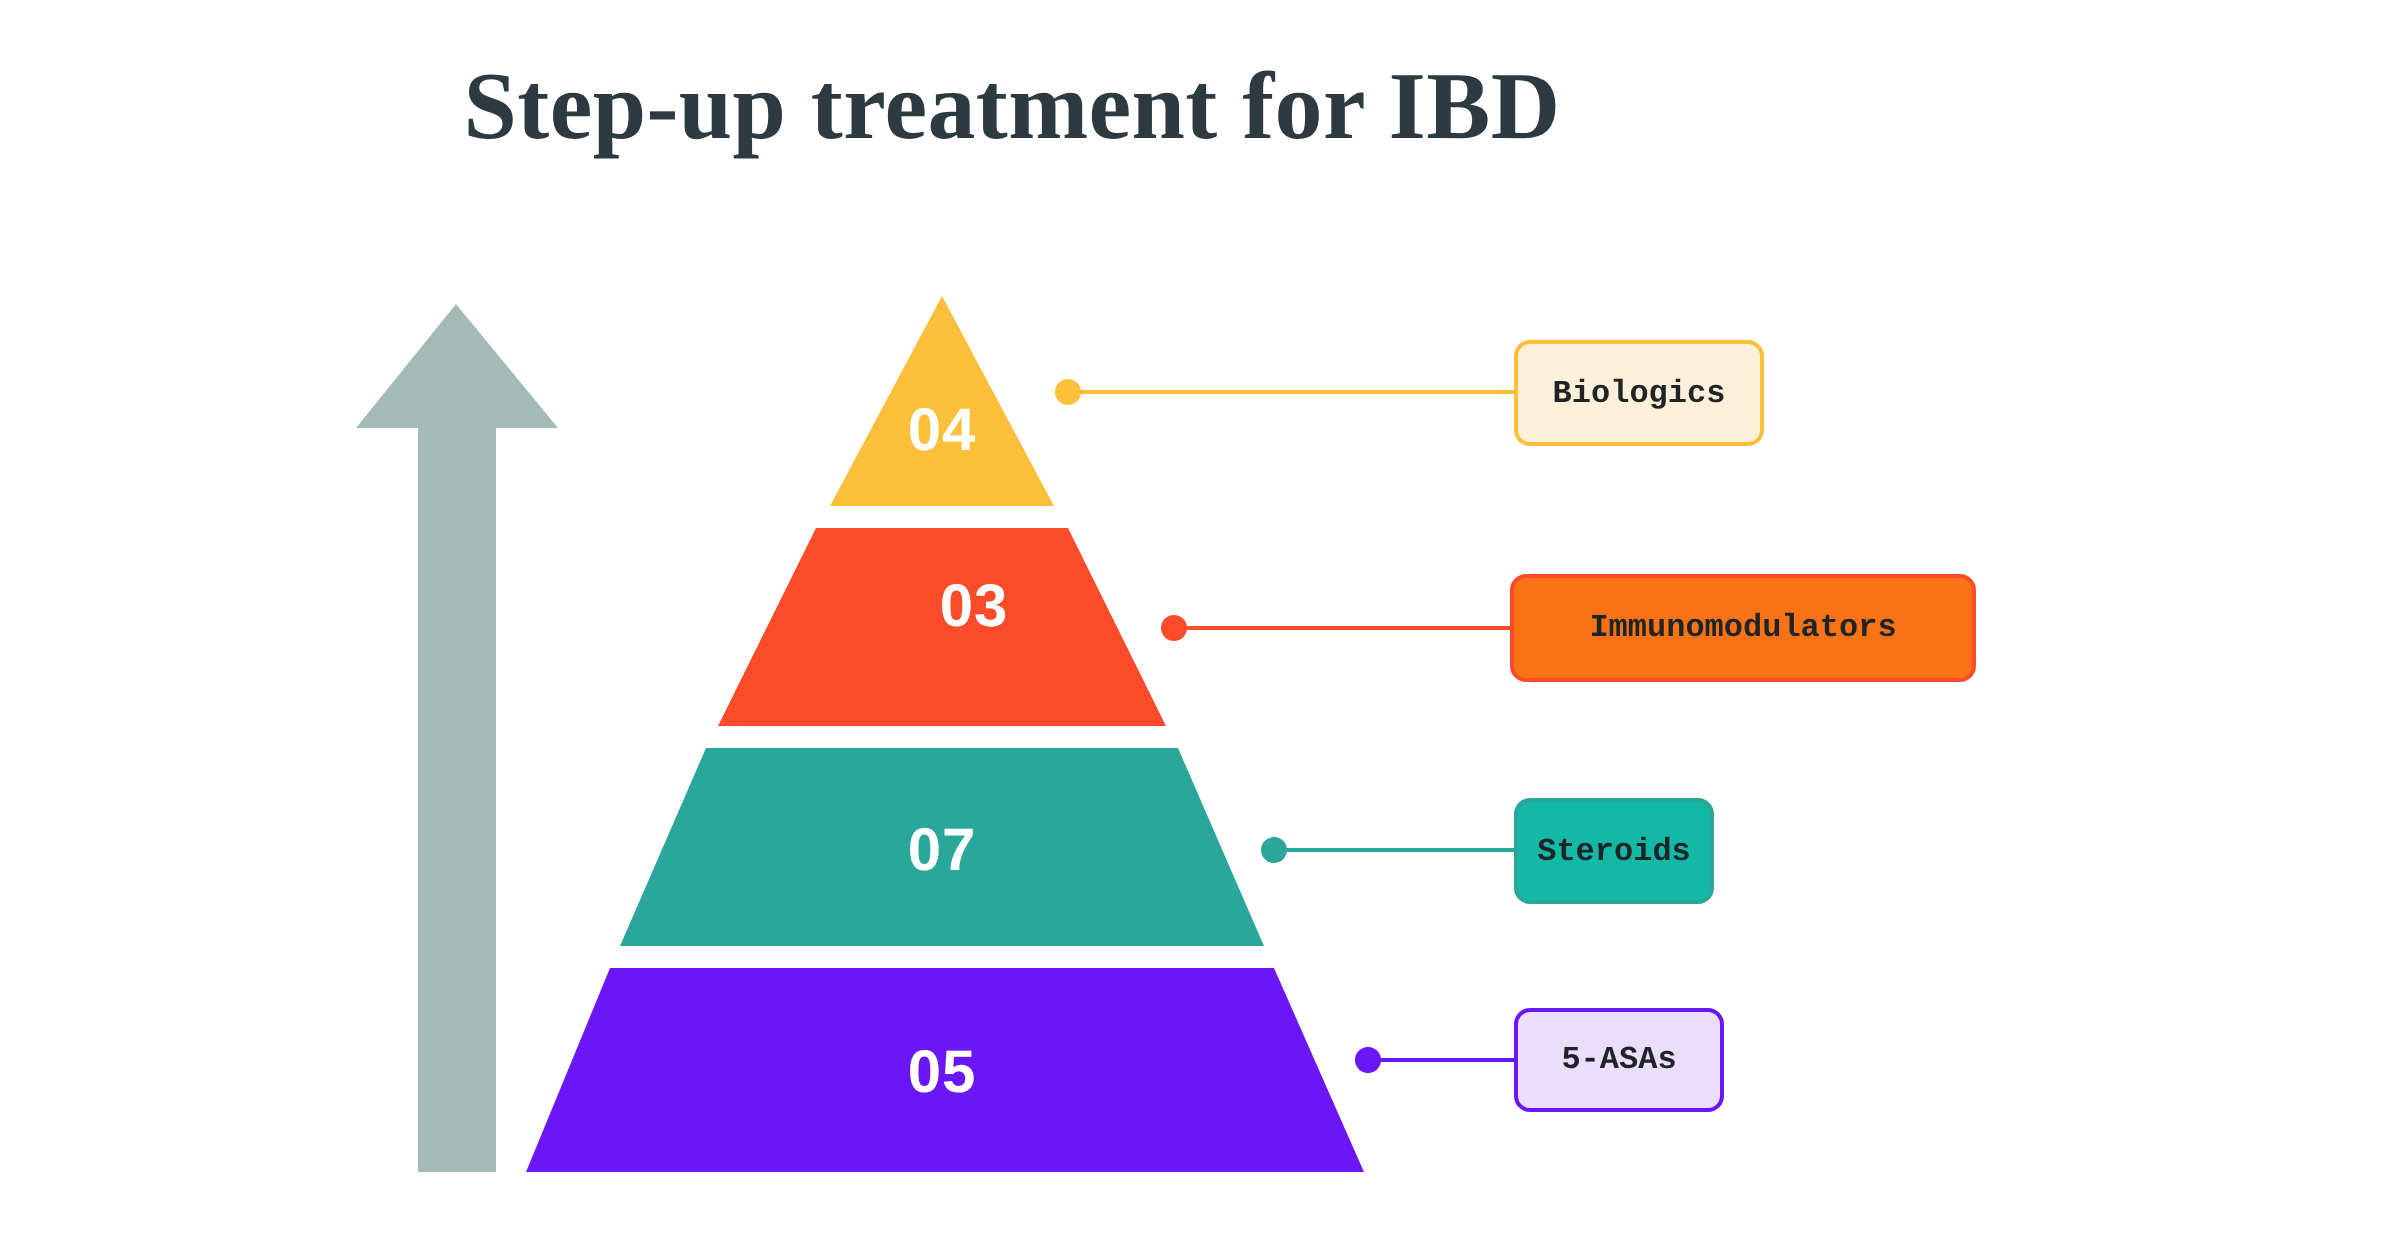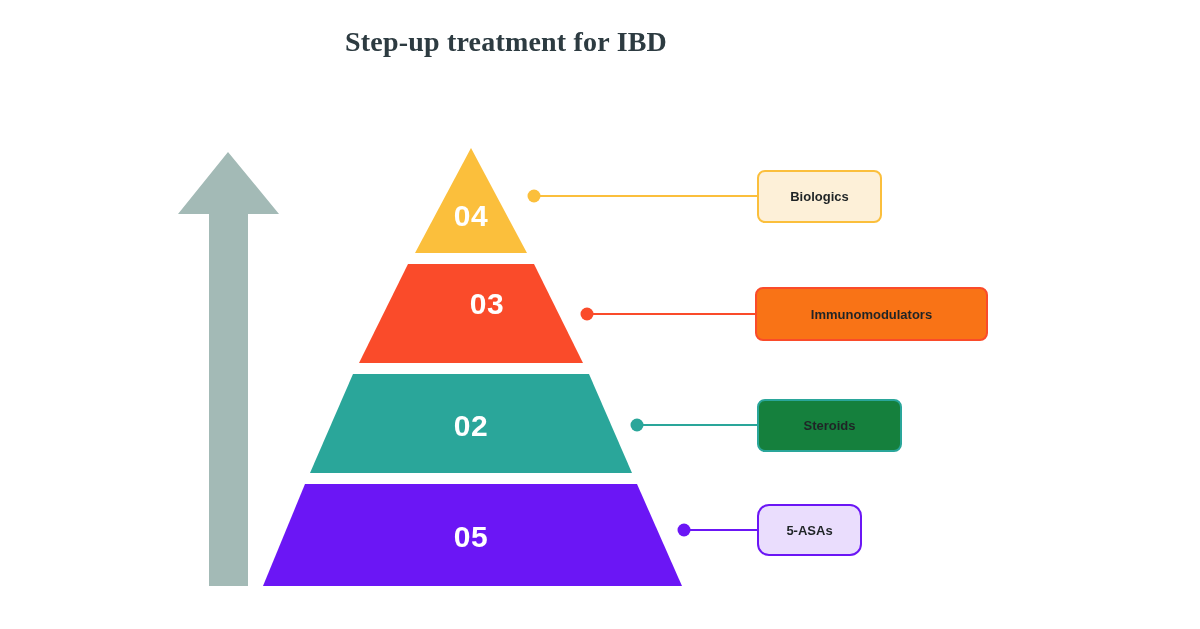--- a/index.html
+++ b/index.html
@@ -23,21 +23,21 @@
   }
 
   .page-title {
     position: absolute;
     left: 0;
     top: 26px;
     width: 1012px;
     text-align: center;
     font-family: "Liberation Serif", serif;
     font-weight: 700;
-    font-size: 28px;
+    font-size: 48px;
     letter-spacing: 0.2px;
     color: #2D3B41;
     white-space: nowrap;
   }
 
   .tier-number {
     position: absolute;
     font-family: "Liberation Sans", sans-serif;
     font-weight: 700;
     font-size: 30px;
@@ -52,23 +52,23 @@
     position: absolute;
     box-sizing: border-box;
     border-radius: 8px;
     border-style: solid;
     border-width: 2px;
     display: flex;
     align-items: center;
     justify-content: center;
   }
   .callout-label {
-    font-family: Liberation Sans, sans-serif;
+    font-family: Liberation Mono, monospace;
     font-weight: 700;
-    font-size: 13px;
+    font-size: 16px;
     color: #1f2426;
     white-space: nowrap;
   }
 
   .connector-line {
     position: absolute;
     height: 2px;
   }
   .connector-dot {
     position: absolute;
@@ -96,21 +96,21 @@
     <polygon id="tier-03-shape" class="tier-shape" points="408,264 534,264 583,363 359,363" fill="#FA4B2A"></polygon>
 
     <polygon id="tier-02-shape" class="tier-shape" points="353,374 589,374 632,473 310,473" fill="#2AA69A"></polygon>
 
     <polygon id="tier-01-shape" class="tier-shape" points="305,484 637,484 682,586 263,586" fill="#6B16F5"></polygon>
 
   </svg>
 
   <div class="tier-number" style="left:471px; top:216px;">04</div>
   <div class="tier-number" style="left:471px; top:304px;margin-left:16px;">03</div>
-  <div class="tier-number" style="left:471px; top:426px;">02</div>
+  <div class="tier-number" style="left:471px; top:426px;">07</div>
   <div class="tier-number" style="left:471px; top:537px;">05</div>
 
   <div id="conn-04-line" class="connector-line" style="left: 531px; top: 195px; width: 227px; background: rgb(251, 191, 60);"></div>
   <div id="conn-04-dot" class="connector-dot" style="left: 534px; top: 196px; background: rgb(251, 191, 60);"></div>
 
   <div id="conn-03-line" class="connector-line" style="left: 584px; top: 313px; width: 172px; background: rgb(250, 75, 42);"></div>
   <div id="conn-03-dot" class="connector-dot" style="left: 587px; top: 314px; background: rgb(250, 75, 42);"></div>
 
   <div id="conn-02-line" class="connector-line" style="left: 634px; top: 424px; width: 125px; background: rgb(42, 166, 154);"></div>
   <div id="conn-02-dot" class="connector-dot" style="left: 637px; top: 425px; background: rgb(42, 166, 154);"></div>
@@ -119,21 +119,21 @@
   <div id="conn-01-dot" class="connector-dot" style="left: 684px; top: 530px; background: rgb(107, 22, 245);"></div>
 
   <div id="box-04" class="callout-box" style="left: 757px; top: 170px; width: 125px; height: 53px; background: rgb(253, 240, 216); border-color: rgb(251, 191, 60);">
     <span class="callout-label">Biologics</span>
   </div>
 
   <div id="box-03" class="callout-box" style="left: 755px; top: 287px; width: 233px; height: 54px; background: #f97316; border-color: rgb(250, 75, 42);">
     <span class="callout-label">Immunomodulators</span>
   </div>
 
-  <div id="box-02" class="callout-box" style="left: 757px; top: 399px; width: 145px; height: 53px; background: #15803d; border-color: rgb(42, 166, 154); text-align: right;">
+  <div id="box-02" class="callout-box" style="left: 757px; top: 399px; width: 100px; height: 53px; background: #14b8a6; border-color: rgb(42, 166, 154); text-align: right;">
     <span class="callout-label">Steroids</span>
   </div>
 
-  <div id="box-01" class="callout-box" style="left: 757px; top: 504px; width: 105px; height: 52px; background: rgb(234, 221, 253); border-color: rgb(107, 22, 245); border-radius: 12px;">
+  <div id="box-01" class="callout-box" style="left: 757px; top: 504px; width: 105px; height: 52px; background: rgb(234, 221, 253); border-color: rgb(107, 22, 245);">
     <span class="callout-label">5-ASAs</span>
   </div>
 
 </div>
 
 </body></html>

